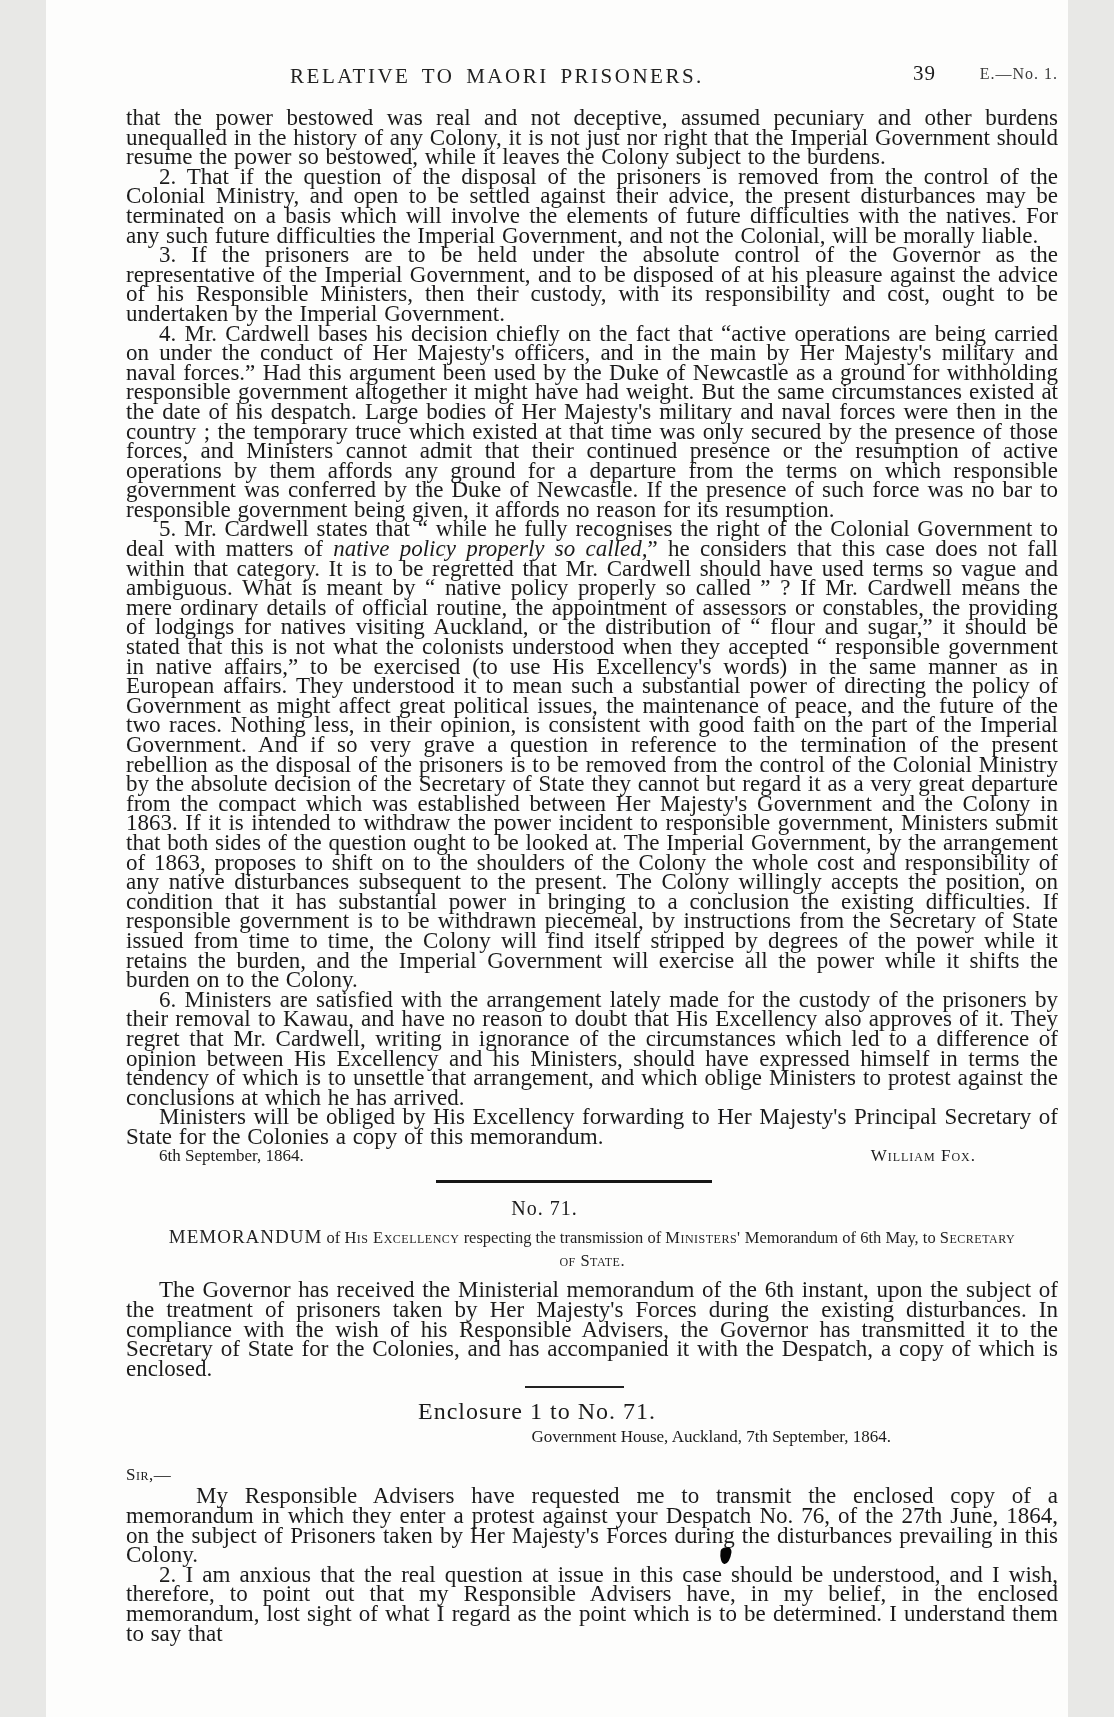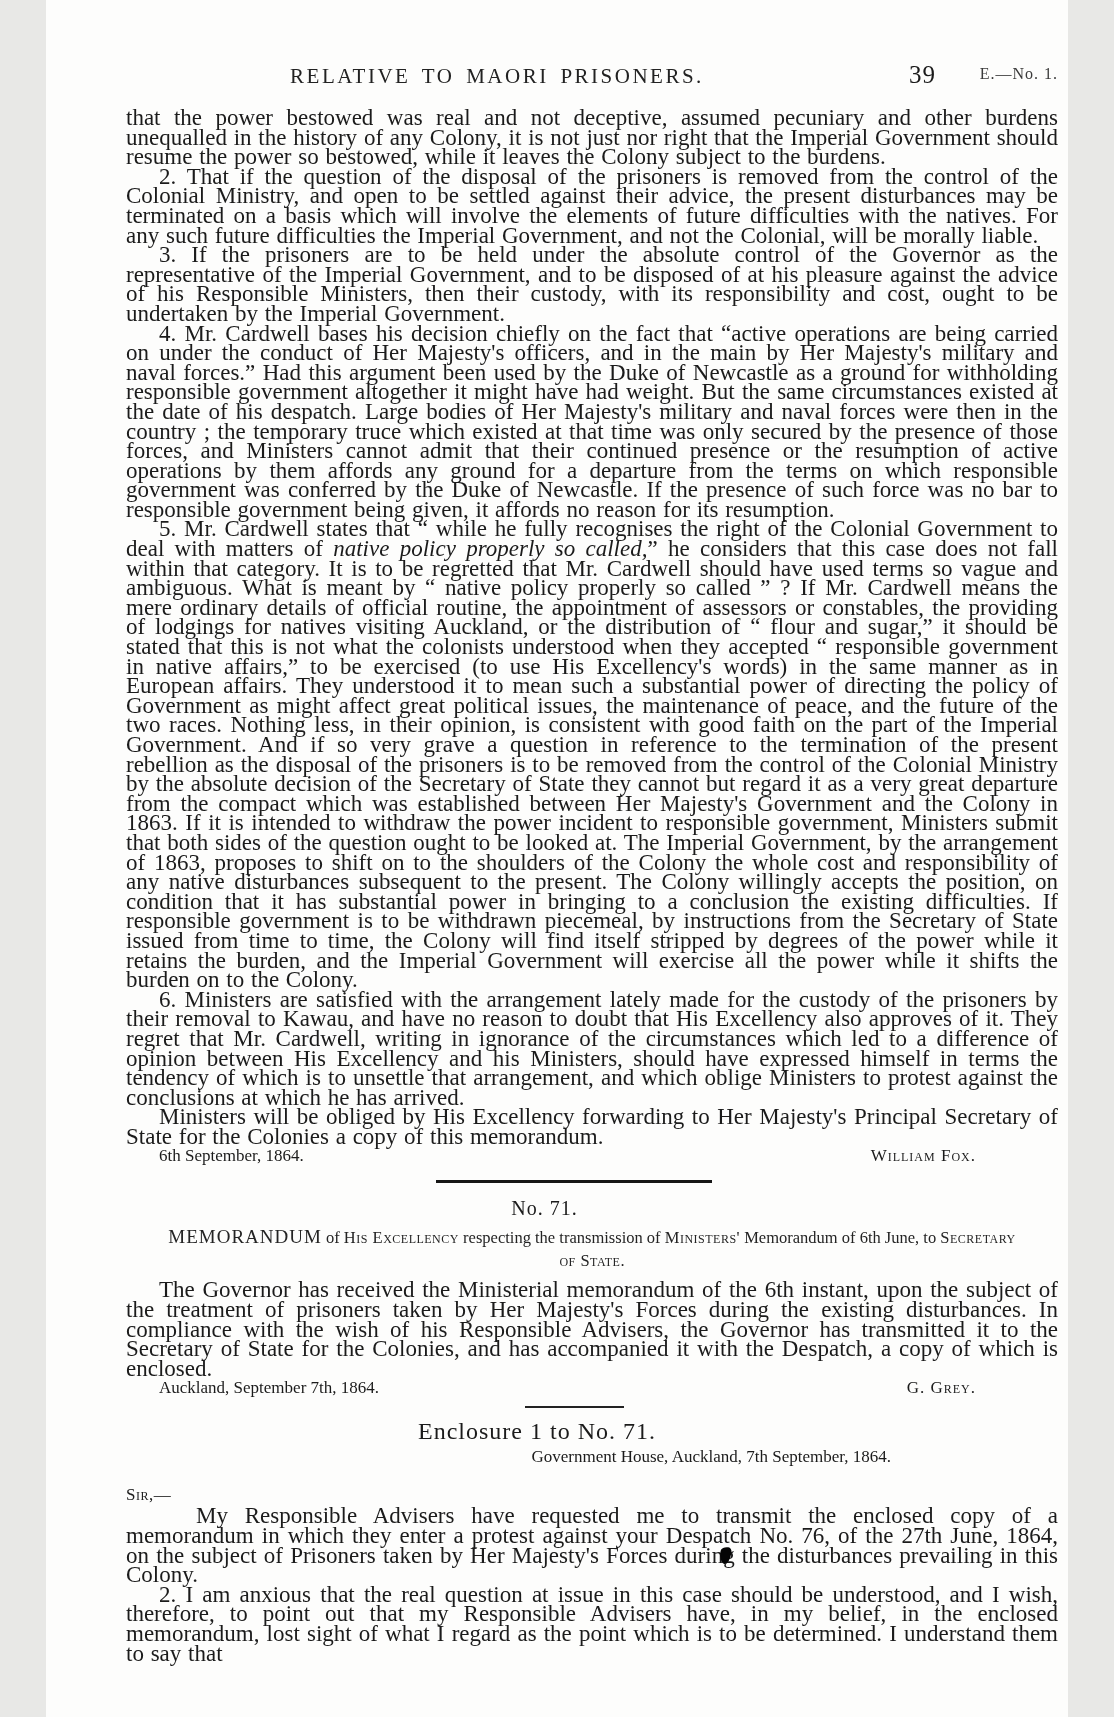--- a/index.html
+++ b/index.html
@@ -36,21 +36,21 @@
     text-align: center;
     font-size: 21px;
     letter-spacing: 2.5px;
     word-spacing: 4px;
     color: #222;
   }
   .page-number {
     position: absolute;
     right: 122px;
     top: 3px;
-    font-size: 25px;
+    font-size: 21px;
     letter-spacing: 1px;
     color: #1a1a1a;
   }
   .doc-ref {
     position: absolute;
     right: 0;
     top: 7px;
     font-size: 16px;
     letter-spacing: 1px;
     color: #3a3a3a;
@@ -178,26 +178,22 @@
       <div class="sig-row">
         <span class="date">6th September, 1864.</span>
         <span class="sig">William Fox.</span>
       </div>
     </div>
 
     <div class="rule"></div>
 
     <div>
       <div class="no-heading">No. 71.</div>
-      <div class="memo-subject"><span class="caps">MEMORANDUM</span><span> of </span><span class="sc">His Excellency</span><span> respecting the transmission of </span><span class="sc">Ministers'</span><span> Memorandum of 6th June, to </span><span class="sc">Secretary of State</span><span>.</span></div>
+      <div class="memo-subject"><span class="caps">MEMORANDUM</span><span> of </span><span class="sc">His Excellency</span><span> respecting the transmission of </span><span class="sc">Ministers'</span><span> Memorandum of 6th May, to </span><span class="sc">Secretary of State</span><span>.</span></div>
       <p class="body-par">The Governor has received the Ministerial memorandum of the 6th instant, upon the subject of the treatment of prisoners taken by Her Majesty's Forces during the existing disturbances.  In compliance with the wish of his Responsible Advisers, the Governor has transmitted it to the Secretary of State for the Colonies, and has accompanied it with the Despatch, a copy of which is enclosed.</p>
-      <div class="sig-row">
-        <span class="date">Auckland, September 7th, 1864.</span>
-        <span class="sig">G. Grey.</span>
-      </div>
     </div>
 
     <div class="short-rule"></div>
 
     <div>
       <div class="enclosure-heading">Enclosure 1 to No. 71.</div>
       <div class="dateline">Government House, Auckland, 7th September, 1864.</div>
       <div class="salutation sc">Sir,—</div>
       <p class="body-par big-indent">My Responsible Advisers have requested me to transmit the enclosed copy of a memorandum in which they enter a protest against your Despatch No. 76, of the 27th June, 1864, on the subject of Prisoners taken by Her Majesty's Forces during the disturbances prevailing in this Colony.</p>
       <p class="body-par">2. I am anxious that the real question at issue in this case should be understood, and I wish, therefore, to point out that my Responsible Advisers have, in my belief, in the enclosed memorandum, lost sight of what I regard as the point which is to be determined.  I understand them to say that</p>

